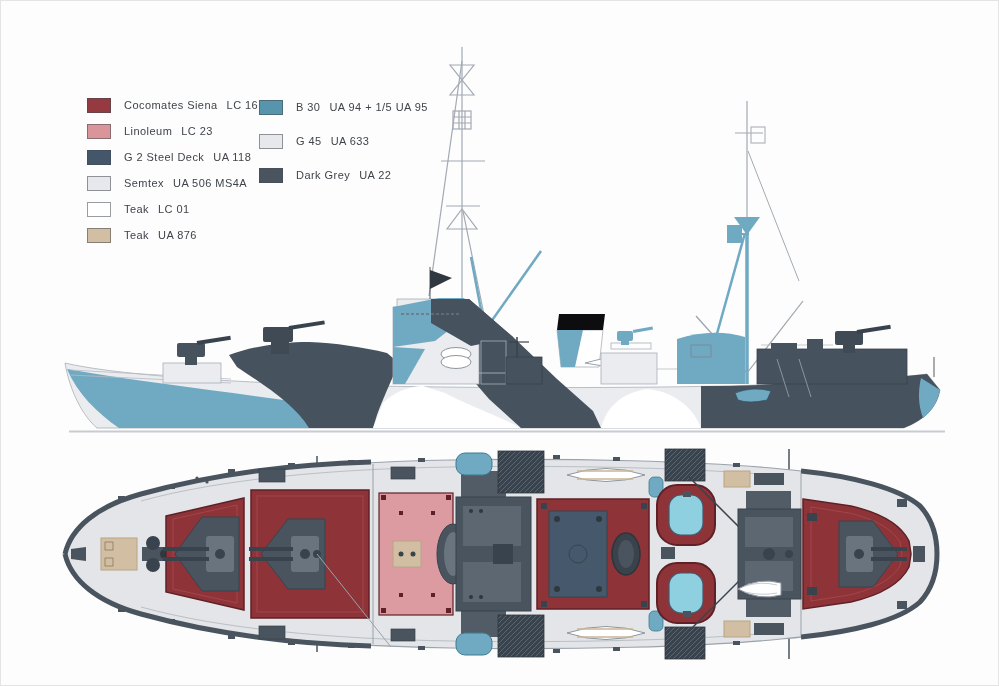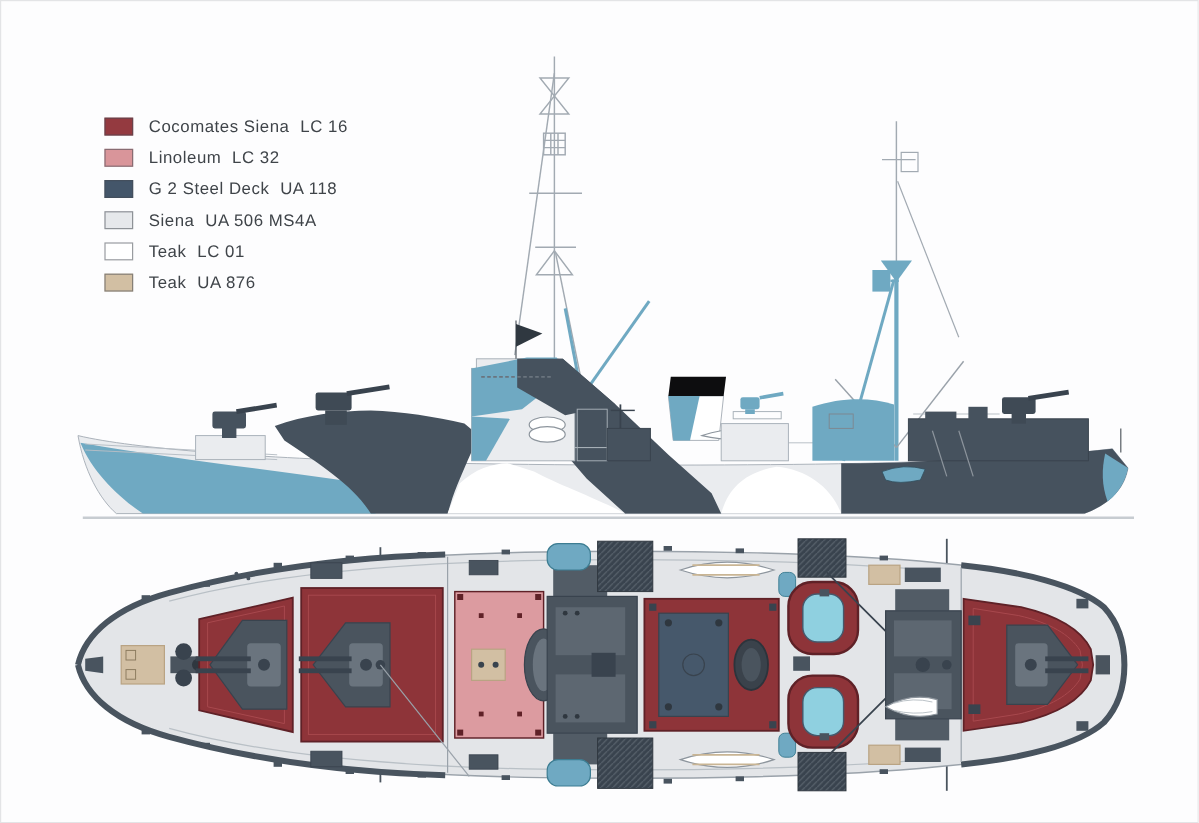--- a/index.html
+++ b/index.html
@@ -12,57 +12,71 @@
   .legend-col.left{left:86px;top:96px;}
   .legend-col.right{left:258px;top:98px;}
   .legend-row{display:flex;align-items:center;}
   .legend-col.left .legend-row{margin-bottom:10px;height:16px;}
   .legend-col.right .legend-row{margin-bottom:18px;height:16px;}
   .swatch{
     width:24px;height:15px;flex:0 0 24px;margin-right:13px;
     border:1px solid rgba(70,75,82,.55);box-sizing:border-box;
   }
   .legend-label{
-    font-size:14px;color:#3f4449;letter-spacing:.45px;white-space:nowrap;
+    font-size:11px;color:#3f4449;letter-spacing:.45px;white-space:nowrap;
   }
   .legend-label .nm{margin-right:9px;}
   svg{position:absolute;left:0;top:0;}
 </style>
 </head>
 <body>
 
 <div class="canvas">
 
   <div class="legend-col left">
     <div class="legend-row">
       <span class="swatch" style="background: rgb(148, 58, 64);"></span>
       <span class="legend-label"><span class="nm">Cocomates Siena</span><span>LC 16</span></span>
     </div>
     <div class="legend-row">
       <span class="swatch" style="background: rgb(217, 149, 154);"></span>
-      <span class="legend-label"><span class="nm">Linoleum</span><span>LC 32</span></span>
+      <span class="legend-label"><span class="nm">Linoleum</span><span>LC 23</span></span>
     </div>
     <div class="legend-row">
       <span class="swatch" style="background: rgb(68, 86, 106);"></span>
       <span class="legend-label"><span class="nm">G 2 Steel Deck</span><span>UA 118</span></span>
     </div>
     <div class="legend-row">
       <span class="swatch" style="background: rgb(230, 232, 235);"></span>
-      <span class="legend-label"><span class="nm">Siena</span><span>UA 506 MS4A</span></span>
+      <span class="legend-label"><span class="nm">Semtex</span><span>UA 506 MS4A</span></span>
     </div>
     <div class="legend-row">
       <span class="swatch" style="background: rgb(255, 255, 255);"></span>
       <span class="legend-label"><span class="nm">Teak</span><span>LC 01</span></span>
     </div>
     <div class="legend-row">
       <span class="swatch" style="background: rgb(210, 191, 163);"></span>
       <span class="legend-label"><span class="nm">Teak</span><span>UA 876</span></span>
     </div>
   </div>
 
+  <div class="legend-col right">
+    <div class="legend-row">
+      <span class="swatch" style="background: rgb(86, 149, 172);"></span>
+      <span class="legend-label"><span class="nm">B 30</span><span>UA 94 + 1/5 UA 95</span></span>
+    </div>
+    <div class="legend-row">
+      <span class="swatch" style="background: rgb(230, 232, 235);"></span>
+      <span class="legend-label"><span class="nm">G 45</span><span>UA 633</span></span>
+    </div>
+    <div class="legend-row">
+      <span class="swatch" style="background: rgb(73, 84, 95);"></span>
+      <span class="legend-label"><span class="nm">Dark Grey</span><span>UA 22</span></span>
+    </div>
+  </div>
 
   <svg width="999" height="686" viewBox="0 0 999 686">
     <defs>
       <pattern id="hatchA" width="5" height="5" patternUnits="userSpaceOnUse">
         <rect width="5" height="5" fill="#39434e"></rect>
         <path d="M0,5 L5,0" stroke="#5c6670" stroke-width="1"></path>
       </pattern>
     </defs>
 
     <g>

